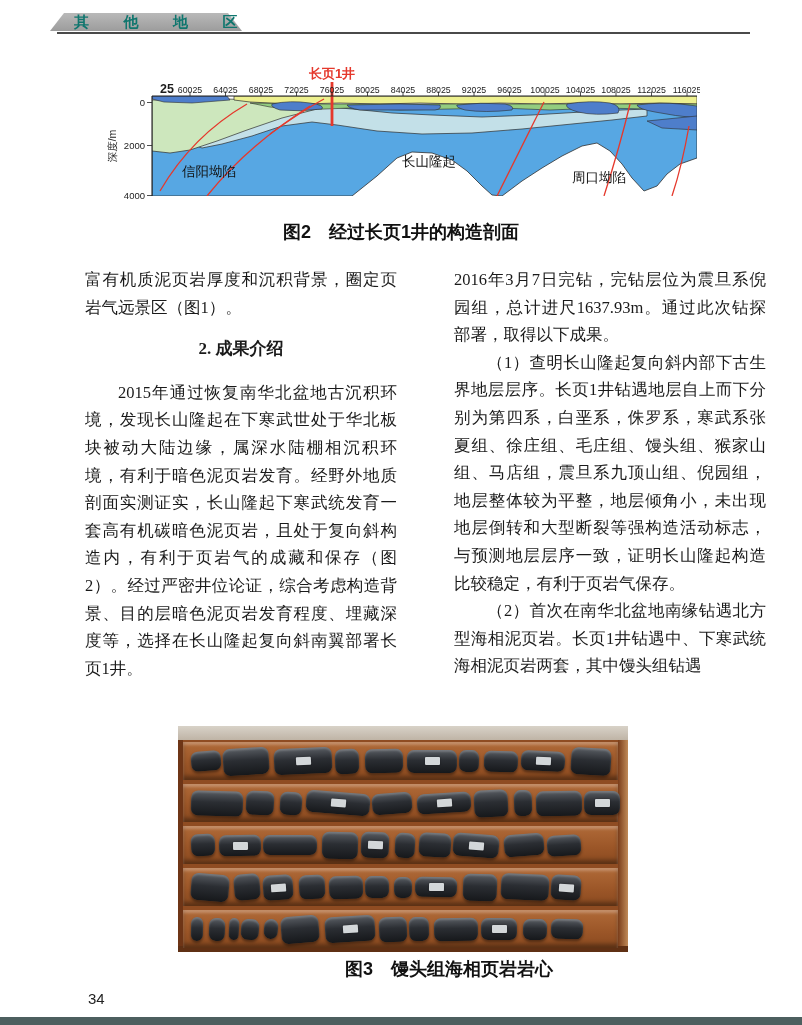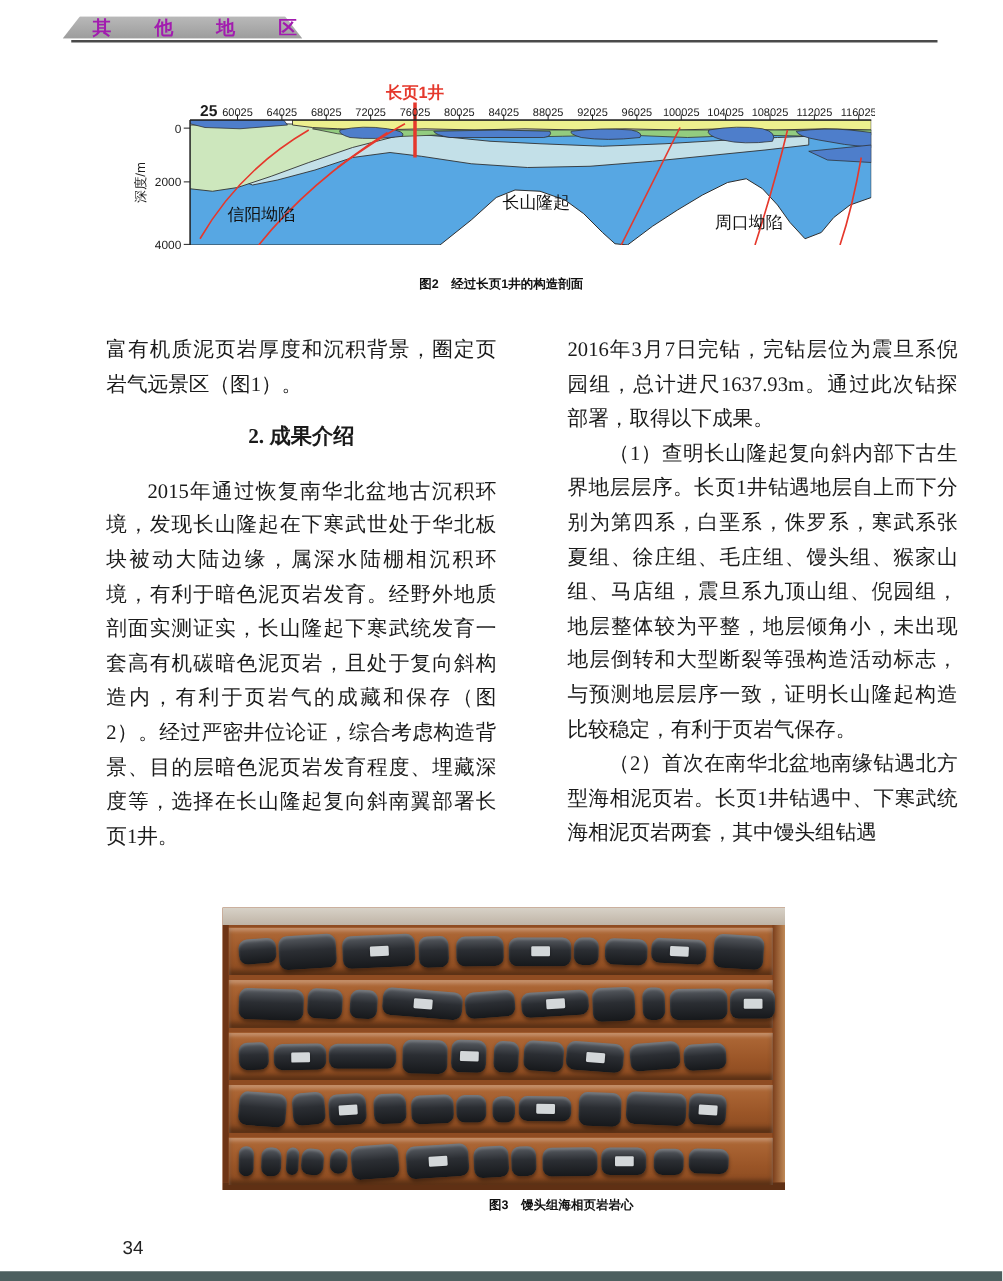--- a/index.html
+++ b/index.html
@@ -4,34 +4,34 @@
 <style>
   html,body{margin:0;padding:0;background:#ffffff;}
   .page{position:relative;width:802px;height:1025px;background:#ffffff;overflow:hidden;
         font-family:"Liberation Serif", serif;color:#1a1a1a;}
 
   
   .ribbon{position:absolute;left:50px;top:13px;width:192px;height:18px;
           background:linear-gradient(180deg,#b9b9b9,#9c9c9c);
           clip-path:polygon(14px 0, calc(100% - 14px) 0, 100% 100%, 0 100%);}
   .ribbon-title{position:absolute;left:74px;top:13px;font-family:Liberation Mono, monospace;
-          font-weight:bold;font-size:15px;letter-spacing:2.3em;color:#a21caf;white-space:nowrap;}
+          font-weight:bold;font-size:15px;letter-spacing:2.3em;color:#0f766e;white-space:nowrap;}
   .header-rule{position:absolute;left:57px;top:32px;width:693px;height:2px;background:#4a4a4a;}
 
   
   .fig2{position:absolute;left:100px;top:66px;width:600px;height:150px;}
   .tickl{font-family:"Liberation Sans",sans-serif;font-size:8.8px;fill:#1c1c1c;}
   .ytickl{font-family:"Liberation Sans",sans-serif;font-size:9.5px;fill:#1c1c1c;}
   .axisprefix{font-family:"Liberation Sans",sans-serif;font-size:12.5px;fill:#1c1c1c;font-weight:bold;}
   .welllab{font-family:"Liberation Sans",sans-serif;font-size:13px;fill:#e5382c;font-weight:bold;}
   .reglab{font-family:"Liberation Sans",sans-serif;font-size:13.5px;fill:#111;}
   .depthlab{font-family:"Liberation Sans",sans-serif;font-size:10.5px;fill:#1c1c1c;}
 
   .fig-caption{position:absolute;left:0;width:802px;text-align:center;
-        font-family:"Liberation Sans",sans-serif;font-weight:bold;font-size:10px;color:#111;}
+        font-family:"Liberation Sans",sans-serif;font-weight:bold;font-size:18px;color:#111;}
 
   
   .col{position:absolute;top:266px;width:312px;font-size:16.5px;line-height:27.6px;
        text-align:justify;}
   .col-left{left:85px;}
   .col-right{left:407px;margin-left:47px;}
   .col p{margin:0;}
   .col p.indent{text-indent:2em;}
   .col .heading{font-weight:bold;text-align:center;text-indent:0;font-size:17px;
                 margin:14px 0 16px 0;}
@@ -51,21 +51,21 @@
          display:flex;align-items:center;padding:0 8px;box-sizing:border-box;}
   .core{position:relative;flex:0 0 auto;border-radius:7px;
         background:linear-gradient(180deg,#5a5e64 0%,#2b2e33 45%,#16181b 100%);
         box-shadow:inset 0 2px 2px rgba(255,255,255,.18), 0 2px 3px rgba(0,0,0,.45);
         display:flex;align-items:center;justify-content:center;}
   .chip{width:15px;height:8px;background:#e2e6e8;opacity:.92;border-radius:1px;
         box-shadow:0 0 2px rgba(0,0,0,.4);}
 
   
   .page-number{position:absolute;left:88px;top:990px;font-family:"Liberation Sans",sans-serif;
-        font-size:15px;color:#222;margin-left:10px;}
+        font-size:15px;color:#222;}
   .footer-bar{position:absolute;left:0;bottom:0;width:802px;height:8px;background:#4d5f5f;}
 </style>
 </head>
 <body>
 
 <div class="page">
 
   <div class="ribbon"></div>
   <div class="ribbon-title">其他地区</div>
   <div class="header-rule"></div>

